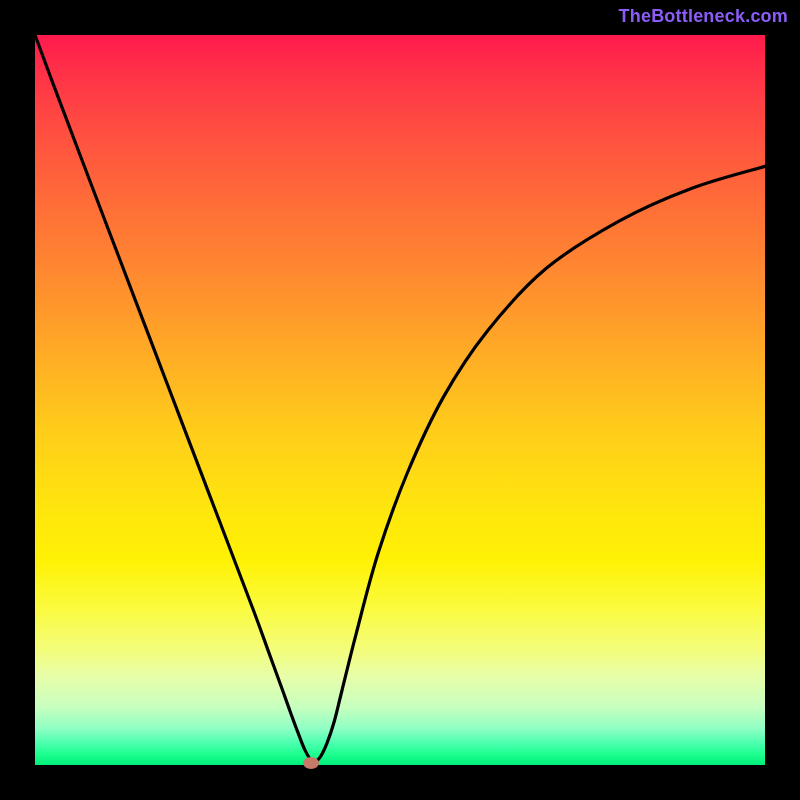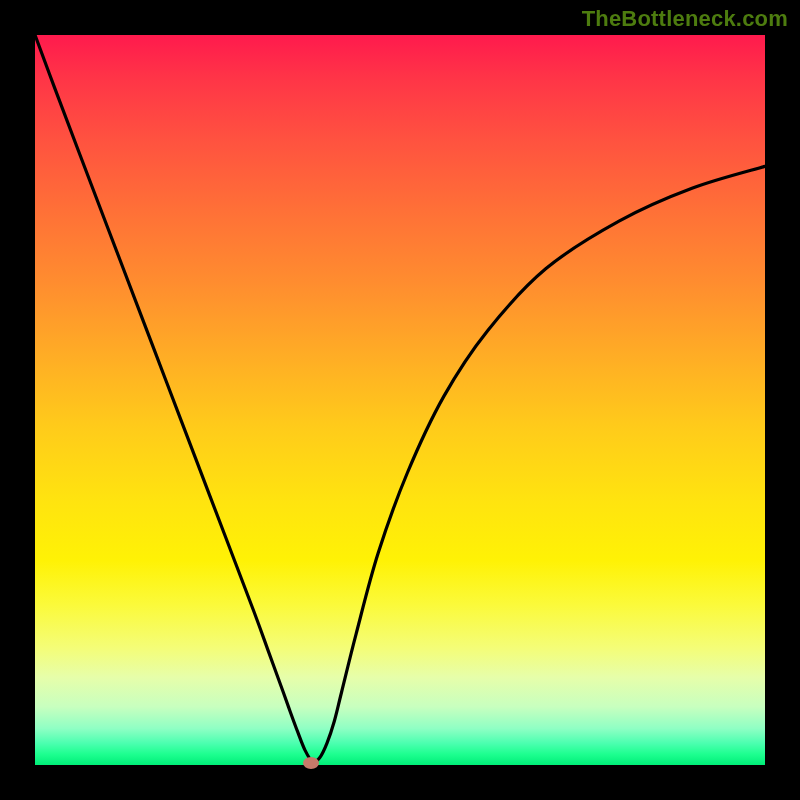--- a/index.html
+++ b/index.html
@@ -42,22 +42,22 @@
       #8fffc4 95%,
       #4cffb0 97%,
       #1eff90 98.5%,
       #00ee78 100%
     );
   }
   .attribution {
     position: absolute;
     top: 6px;
     right: 12px;
-    color: #4d7c0f;
-    font-size: 22px;
+    color: #8b5cf6;
+    font-size: 18px;
     font-weight: 600;
     letter-spacing: 0.2px;
     font-family: Arial, Helvetica, sans-serif;
   }
   svg.curve {
     position: absolute;
     left: 0;
     top: 0;
     width: 730px;
     height: 730px;

